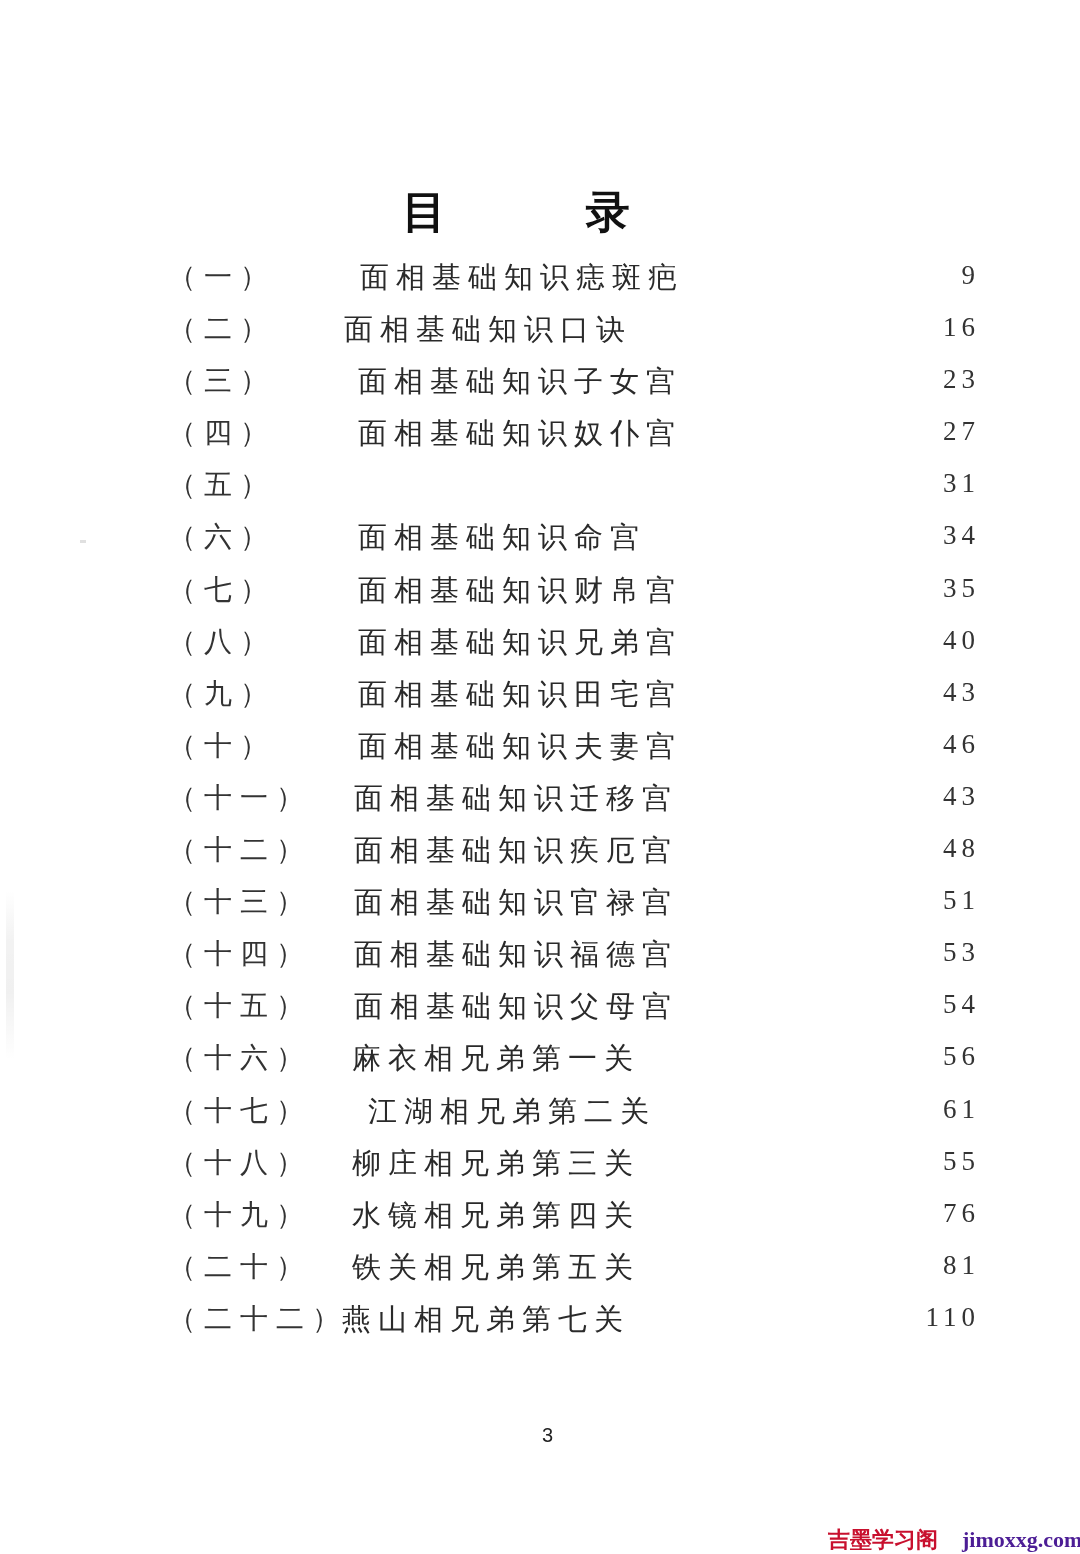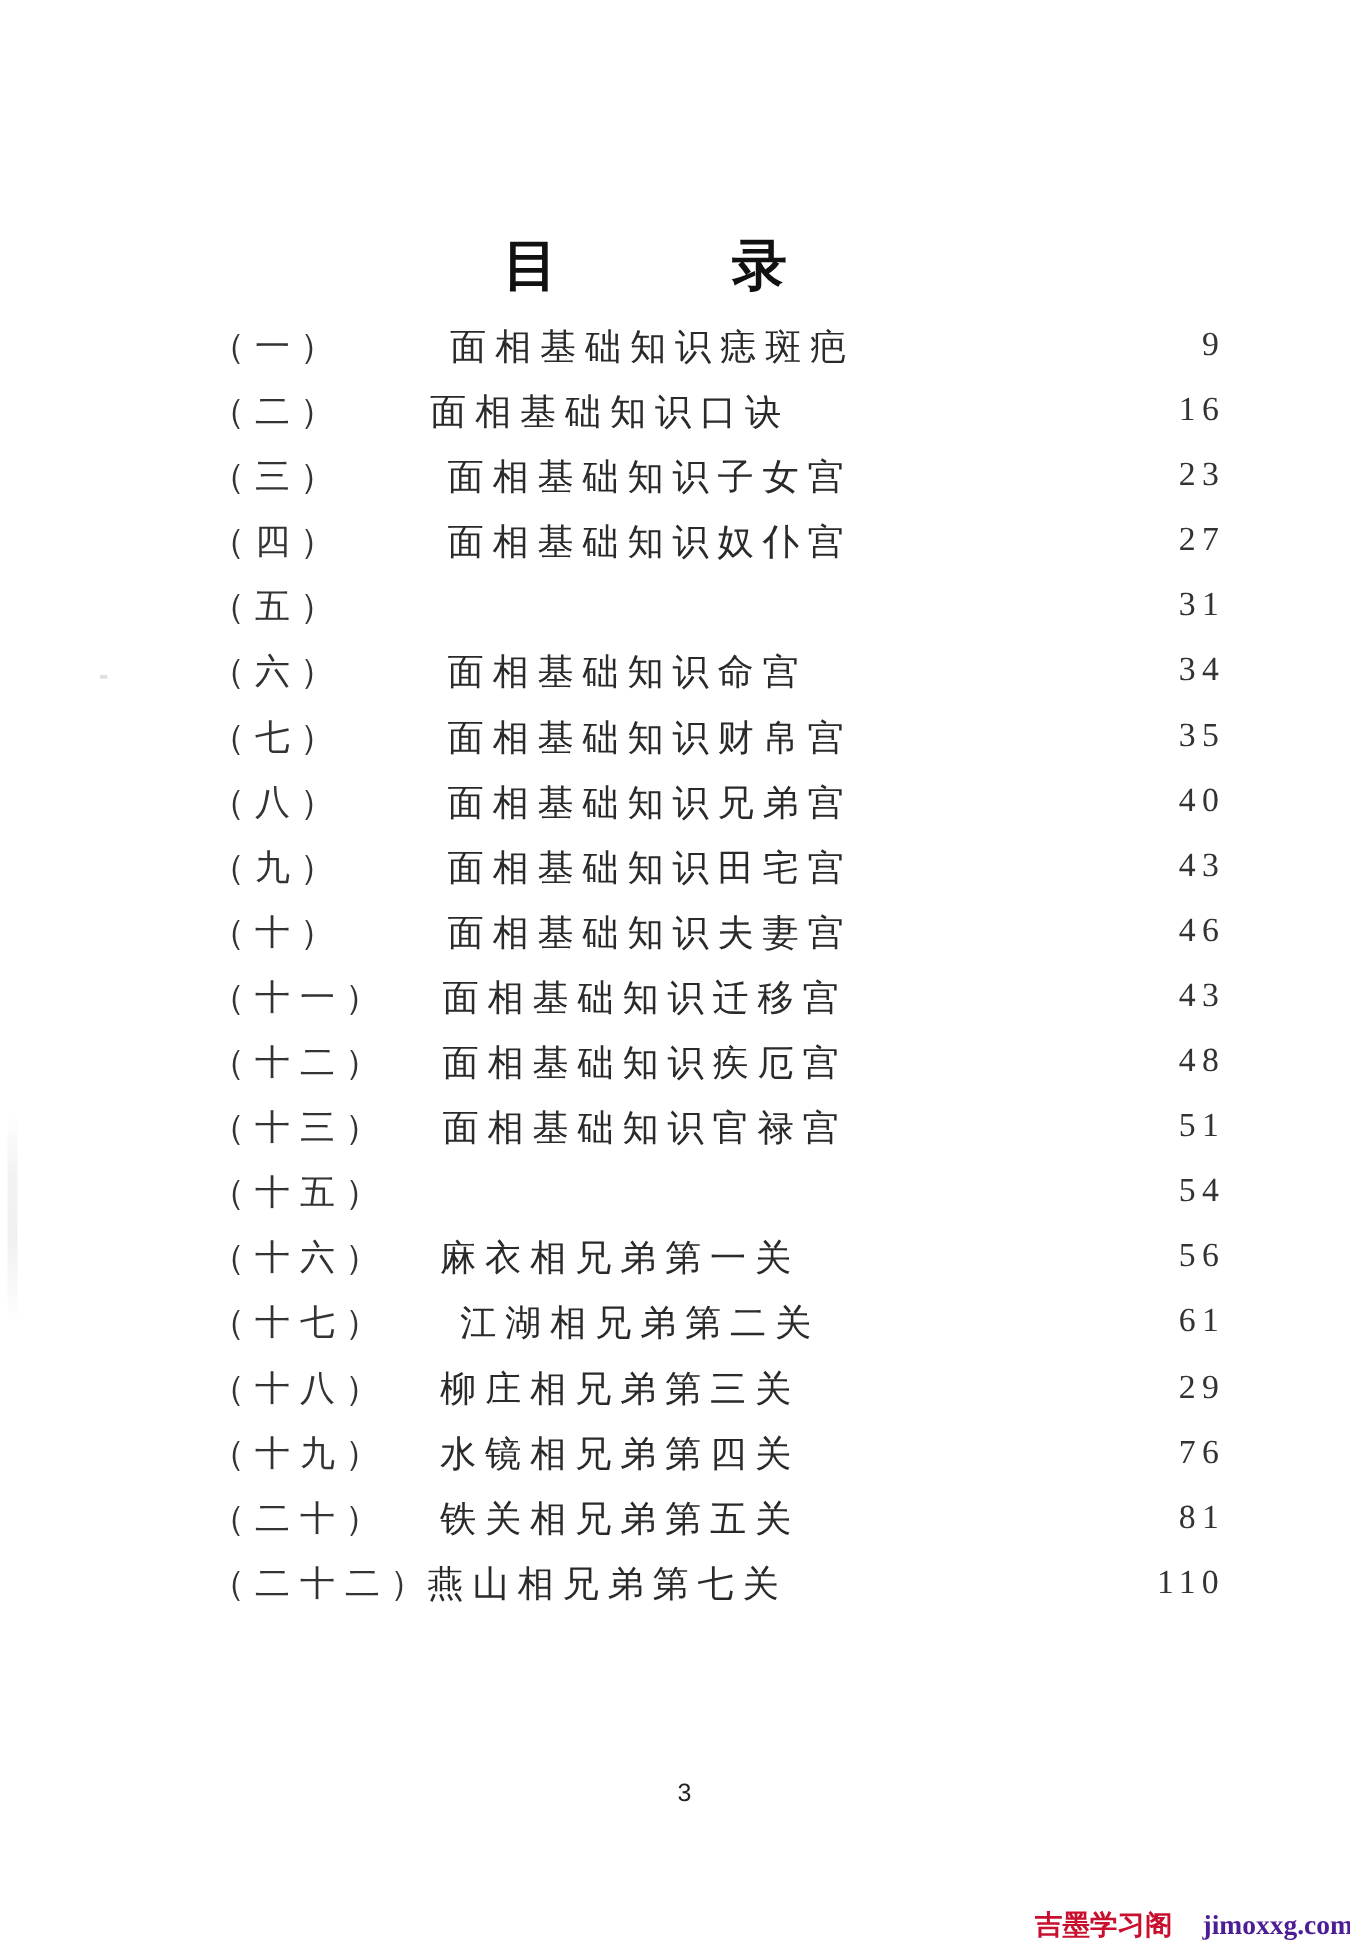--- a/index.html
+++ b/index.html
@@ -202,42 +202,48 @@
       <span class="toc-text" style="left:186px;">面相基础知识疾厄宫</span>
       <span class="toc-page">48</span>
     </div>
 
     <div class="toc-row">
       <span class="toc-num">（十三）</span>
       <span class="toc-text" style="left:186px;">面相基础知识官禄宫</span>
       <span class="toc-page">51</span>
     </div>
 
+    <div class="toc-row">
+      <span class="toc-num">（十四）</span>
+      <span class="toc-text" style="left:186px;">面相基础知识福德宫</span>
+      <span class="toc-page">53</span>
+    </div>
 
     <div class="toc-row">
       <span class="toc-num">（十五）</span>
+      <span class="toc-text" style="left:186px;">面相基础知识父母宫</span>
       <span class="toc-page">54</span>
     </div>
 
     <div class="toc-row">
       <span class="toc-num">（十六）</span>
       <span class="toc-text" style="left:184px;">麻衣相兄弟第一关</span>
       <span class="toc-page">56</span>
     </div>
 
     <div class="toc-row">
       <span class="toc-num">（十七）</span>
       <span class="toc-text" style="left:200px;">江湖相兄弟第二关</span>
       <span class="toc-page">61</span>
     </div>
 
     <div class="toc-row">
       <span class="toc-num">（十八）</span>
       <span class="toc-text" style="left:184px;">柳庄相兄弟第三关</span>
-      <span class="toc-page">29</span>
+      <span class="toc-page">55</span>
     </div>
 
     <div class="toc-row">
       <span class="toc-num">（十九）</span>
       <span class="toc-text" style="left:184px;">水镜相兄弟第四关</span>
       <span class="toc-page">76</span>
     </div>
 
     <div class="toc-row">
       <span class="toc-num">（二十）</span>

